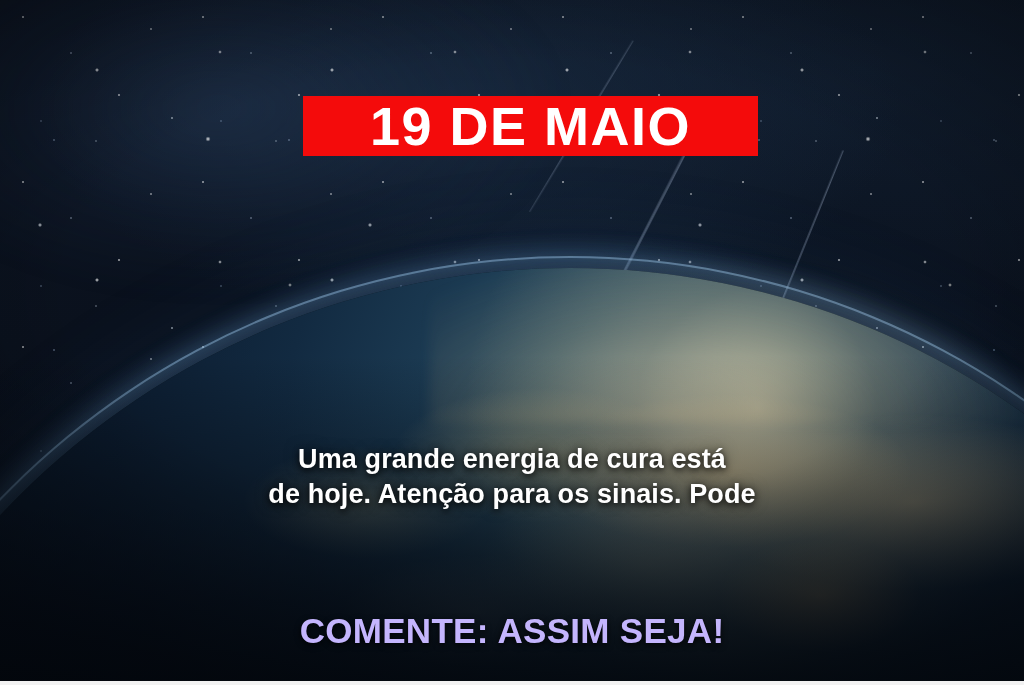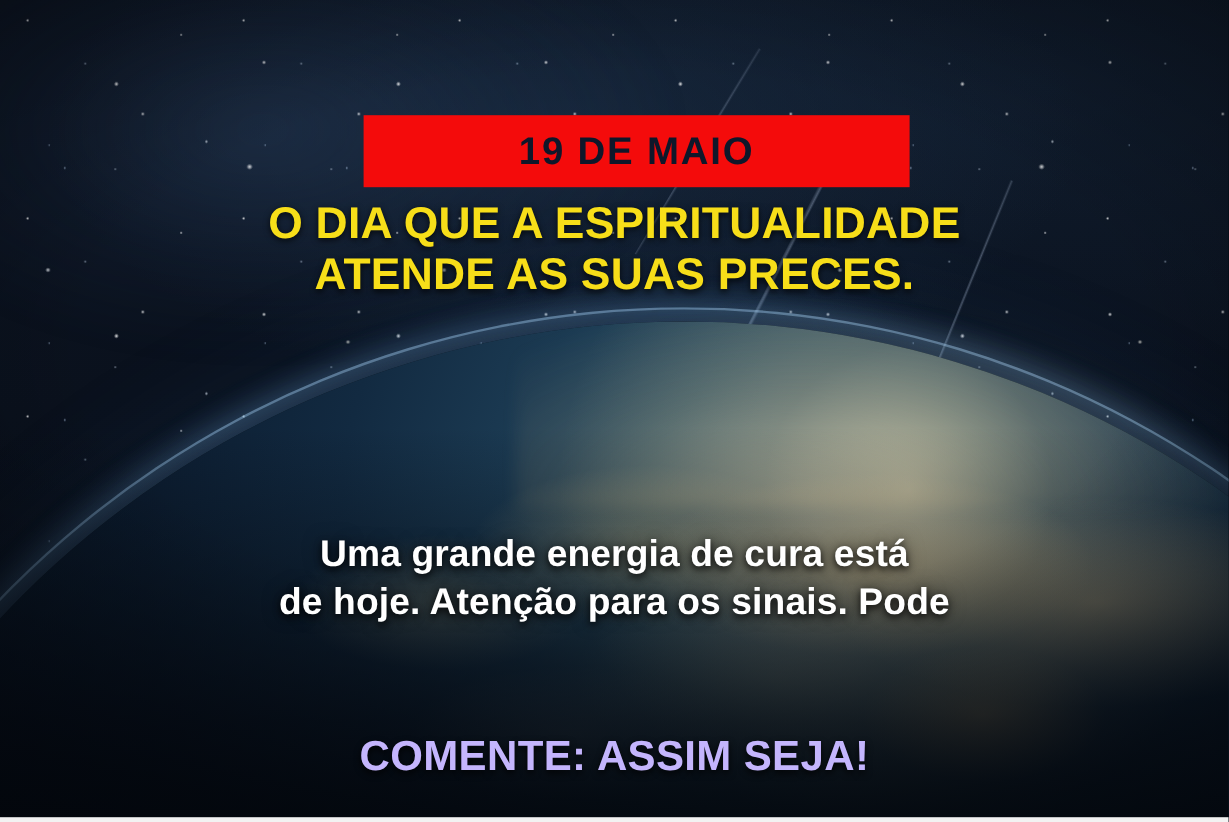--- a/index.html
+++ b/index.html
@@ -161,22 +161,22 @@
     left: 303px;
     top: 96px;
     width: 455px;
     height: 60px;
     background: #F40B0B;
     display: flex;
     align-items: center;
     justify-content: center;
   }
   .date-banner-text {
-    color: #0f172a;
-    font-size: 32px;
+    color: #ffffff;
+    font-size: 54px;
     font-weight: 900;
     letter-spacing: 1.5px;
     line-height: 1;
     white-space: nowrap;
     font-family: "Liberation Sans", sans-serif;
   }
 
   .headline {
     position: absolute;
     left: 0;
@@ -193,21 +193,21 @@
   }
   .headline .l2 { display: block; }
 
   .body-copy {
     position: absolute;
     left: 50px;
     right: 50px;
     top: 442px;
     text-align: center;
     color: #ffffff;
-    font-size: 31px;
+    font-size: 27px;
     font-weight: 700;
     line-height: 1.28;
     letter-spacing: 0.1px;
     text-shadow: 0 2px 6px rgba(0,0,0,0.85), 0 0 14px rgba(0,0,0,0.55);
     font-family: "Liberation Sans", sans-serif;
   }
   .body-copy span { display: block; }
 
   .cta {
     position: absolute;
@@ -256,24 +256,20 @@
   </div>
 
   <div class="vignette"></div>
 
   <div class="content">
 
     <div class="date-banner">
       <div class="date-banner-text">19 DE MAIO</div>
     </div>
 
-    <div class="headline">
-      <span class="l1">O DIA QUE A ESPIRITUALIDADE</span>
-      <span class="l2">ATENDE AS SUAS PRECES.</span>
-    </div>
 
     <div class="body-copy">
       <span>Uma grande energia de cura está</span>
       <span>de hoje. Atenção para os sinais. Pode</span>
     </div>
 
     <div class="cta">COMENTE: ASSIM SEJA!</div>
 
   </div>
 

